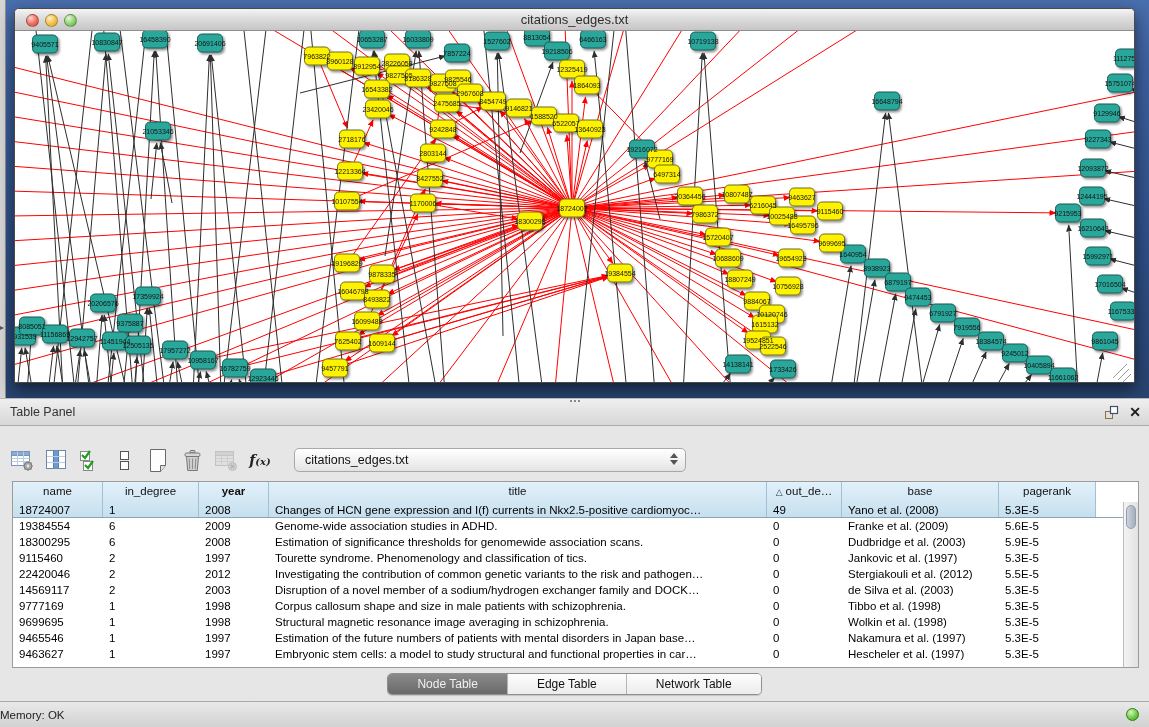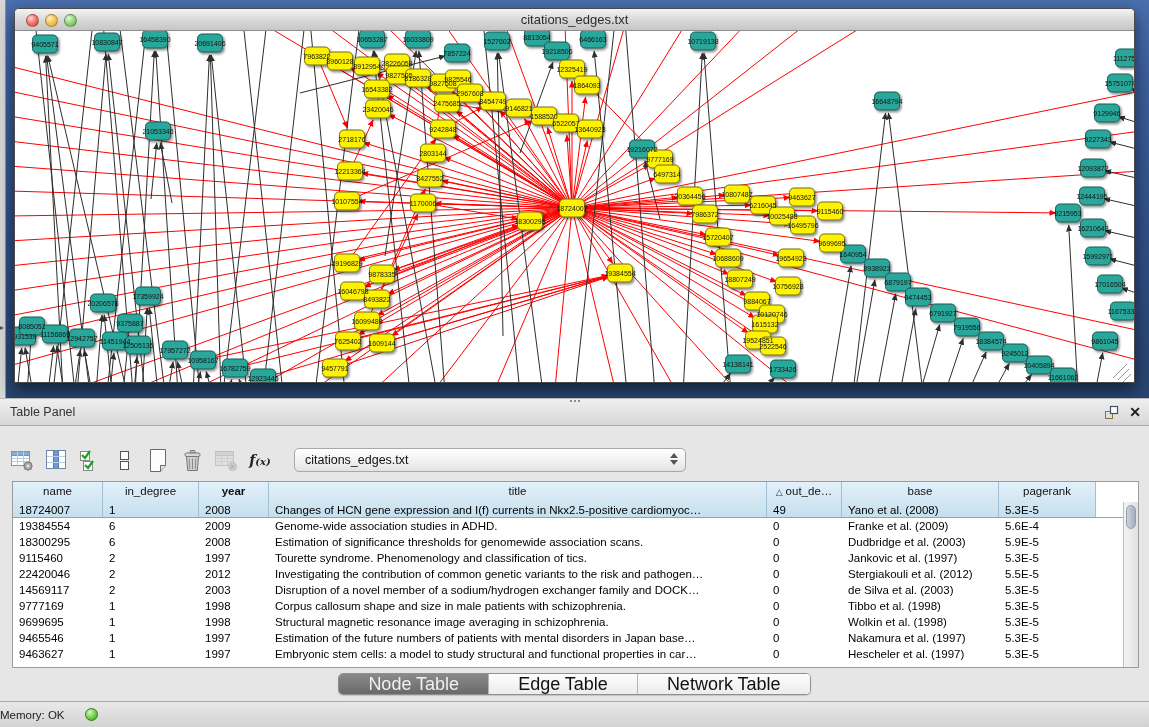--- a/index.html
+++ b/index.html
@@ -70,29 +70,29 @@
     overflow:hidden; white-space:nowrap; flex:none; }
   .vscroll { position:absolute; right:0; top:20px; bottom:0; width:15px;
     background:linear-gradient(90deg,#f3f3f3,#e2e2e2); border-left:1px solid #bdbdbd; }
   .vthumb { position:absolute; left:2px; top:3px; width:10px; height:24px; border-radius:6px;
     background:linear-gradient(90deg,#cdd3dd,#a4adbd); border:1px solid #949db0; }
 
   .tabsrow { position:absolute; left:0; top:247px; width:1149px; height:24px;
     display:flex; justify-content:center; }
   .segctl { display:inline-flex; height:22px; border:1px solid #8f8f8f; border-radius:5px;
     overflow:hidden; background:#fff; box-shadow:0 1px 1px rgba(0,0,0,.15); }
-  .seg { padding:0 29px; font-size:18px; line-height:21px; color:#111;
+  .seg { padding:0 29px; font-size:12px; line-height:21px; color:#111;
     background:linear-gradient(180deg,#fdfdfd,#ececec); border-right:1px solid #b5b5b5; cursor:default; }
   .seg:last-child { border-right:none; }
   .seg.active { background:linear-gradient(180deg,#8a8a8a,#696969); color:#f0f0f0; }
 
   
   .statusbar { position:absolute; left:0; top:701px; width:1149px; height:26px;
     background:linear-gradient(180deg,#e9e9e9,#d2d2d2); border-top:1px solid #a9a9a9;
-    display:flex; align-items:center; justify-content:flex-start; padding-right:10px; gap:20px; }
+    display:flex; align-items:center; justify-content:space-between; padding-right:10px; gap:20px; }
   .statusbar span { font-size:11.5px; color:#222; }
   .orb { width:13px; height:13px; border-radius:50%;
     background:radial-gradient(circle at 35% 30%,#d9f6c4,#6ecb45 55%,#3ba01e);
     border:1px solid #2e7d15; }
 </style>
 </head>
 <body>
 
 <div class="app">
 
@@ -662,21 +662,21 @@
             <div class="td" style="width: 157px;">Yano et al. (2008)</div>
             <div class="td" style="width: 97px;">5.3E-5</div>
           </div>
           <div class="tr">
             <div class="td" style="width: 90px;">19384554</div>
             <div class="td" style="width: 96px;">6</div>
             <div class="td" style="width: 70px;">2009</div>
             <div class="td" style="width: 498px;">Genome-wide association studies in ADHD.</div>
             <div class="td" style="width: 75px;">0</div>
             <div class="td" style="width: 157px;">Franke et al. (2009)</div>
-            <div class="td" style="width: 97px;">5.6E-4</div>
+            <div class="td" style="width: 97px;">5.6E-5</div>
           </div>
           <div class="tr">
             <div class="td" style="width: 90px;">18300295</div>
             <div class="td" style="width: 96px;">6</div>
             <div class="td" style="width: 70px;">2008</div>
             <div class="td" style="width: 498px;">Estimation of significance thresholds for genomewide association scans.</div>
             <div class="td" style="width: 75px;">0</div>
             <div class="td" style="width: 157px;">Dudbridge et al. (2003)</div>
             <div class="td" style="width: 97px;">5.9E-5</div>
           </div>

